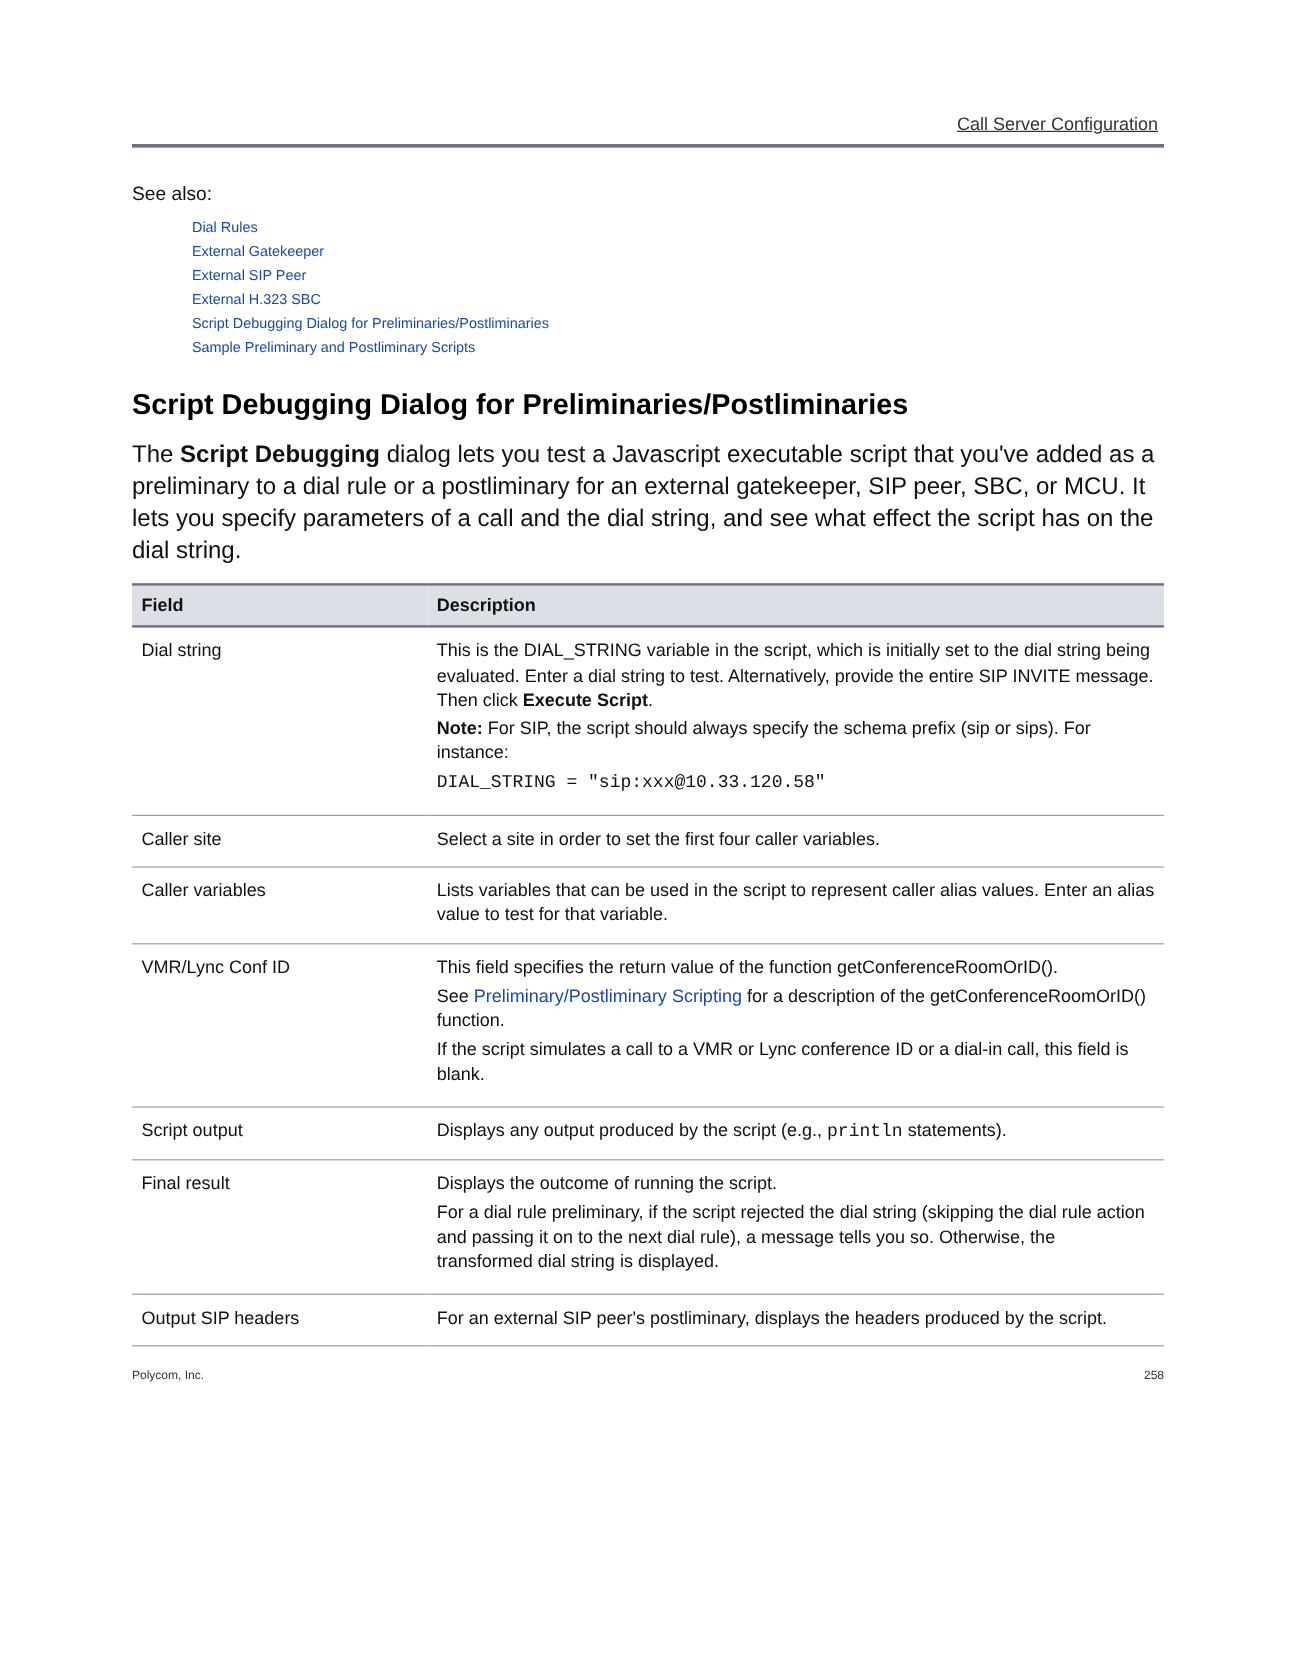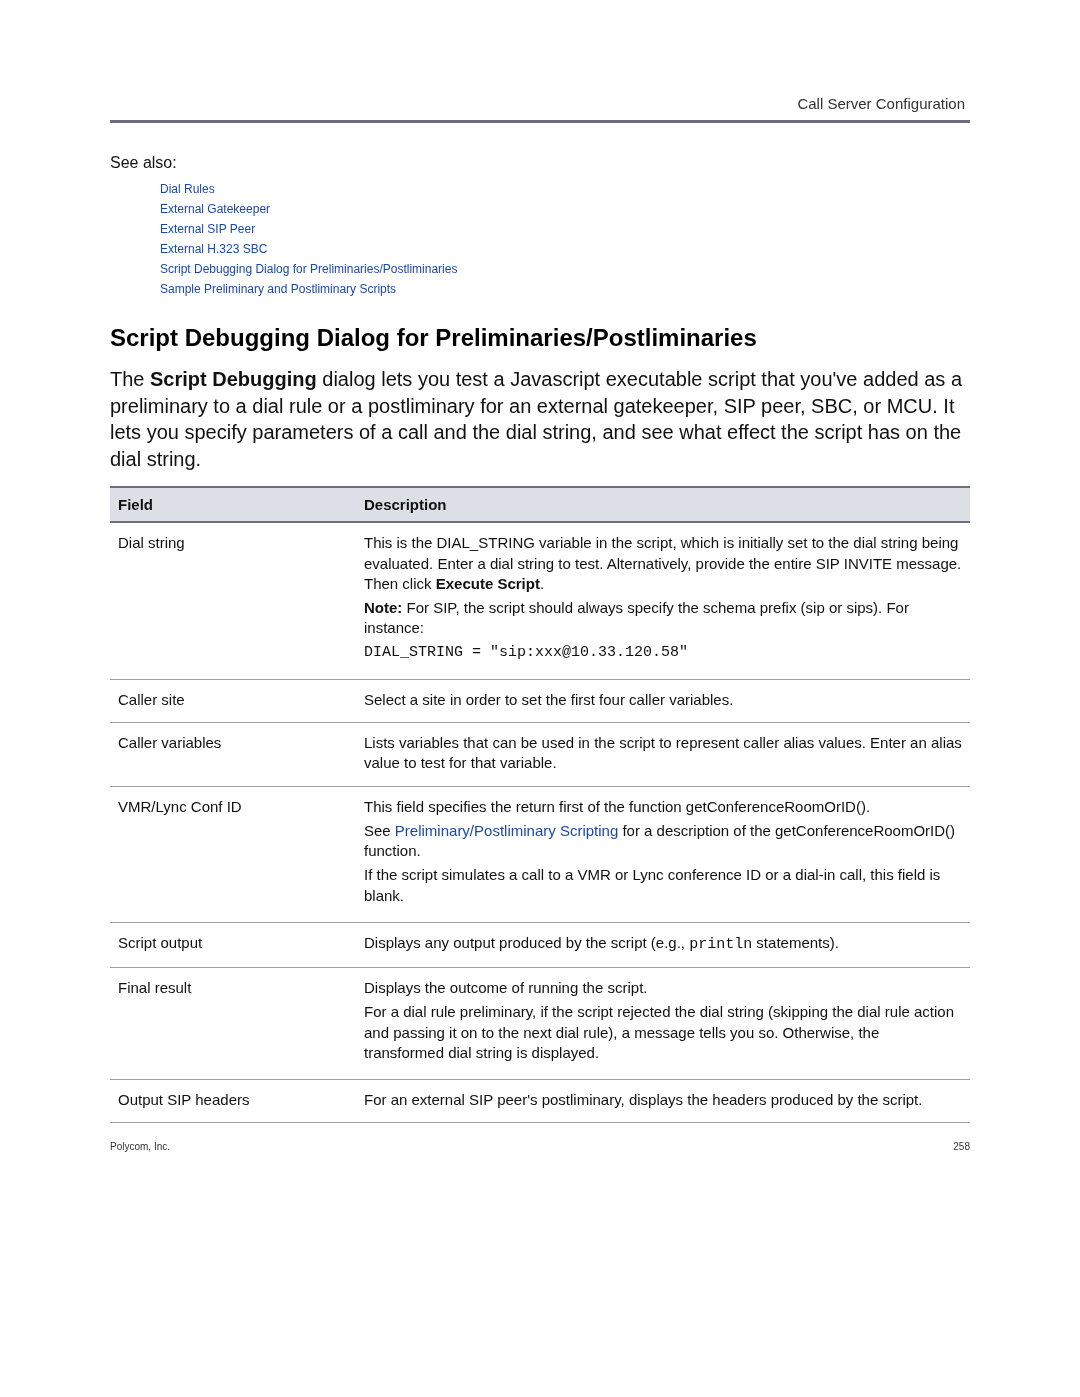--- a/index.html
+++ b/index.html
@@ -16,20 +16,21 @@
     min-height: 1397px;
     box-sizing: border-box;
     padding: 90px 110px 0 110px;
   }
   .head-right {
     position: absolute;
     top: 95px;
     right: 115px;
     font-size: 15px;
     color: #333;
+    text-decoration: underline;
   }
   .rule {
     position: absolute;
     top: 120px;
     left: 110px;
     right: 110px;
     border-top: 3px solid #6b6f80;
   }
   .content {
     margin-top: 64px;
@@ -143,21 +144,21 @@
           <td>Caller site</td>
           <td>Select a site in order to set the first four caller variables.</td>
         </tr>
         <tr>
           <td>Caller variables</td>
           <td>Lists variables that can be used in the script to represent caller alias values. Enter an alias value to test for that variable.</td>
         </tr>
         <tr>
           <td>VMR/Lync Conf ID</td>
           <td>
-            <div class="desc-block">This field specifies the return first of the function getConferenceRoomOrID().</div>
+            <div class="desc-block">This field specifies the return value of the function getConferenceRoomOrID().</div>
             <div class="desc-block">
               <span>See </span><span class="linktext">Preliminary/Postliminary Scripting</span><span> for a description of the getConferenceRoomOrID() function.</span>
             </div>
             <div class="desc-block">If the script simulates a call to a VMR or Lync conference ID or a dial-in call, this field is blank.</div>
           </td>
         </tr>
         <tr>
           <td>Script output</td>
           <td>
             <span>Displays any output produced by the script (e.g., </span><span class="mono">println</span><span> statements).</span>

